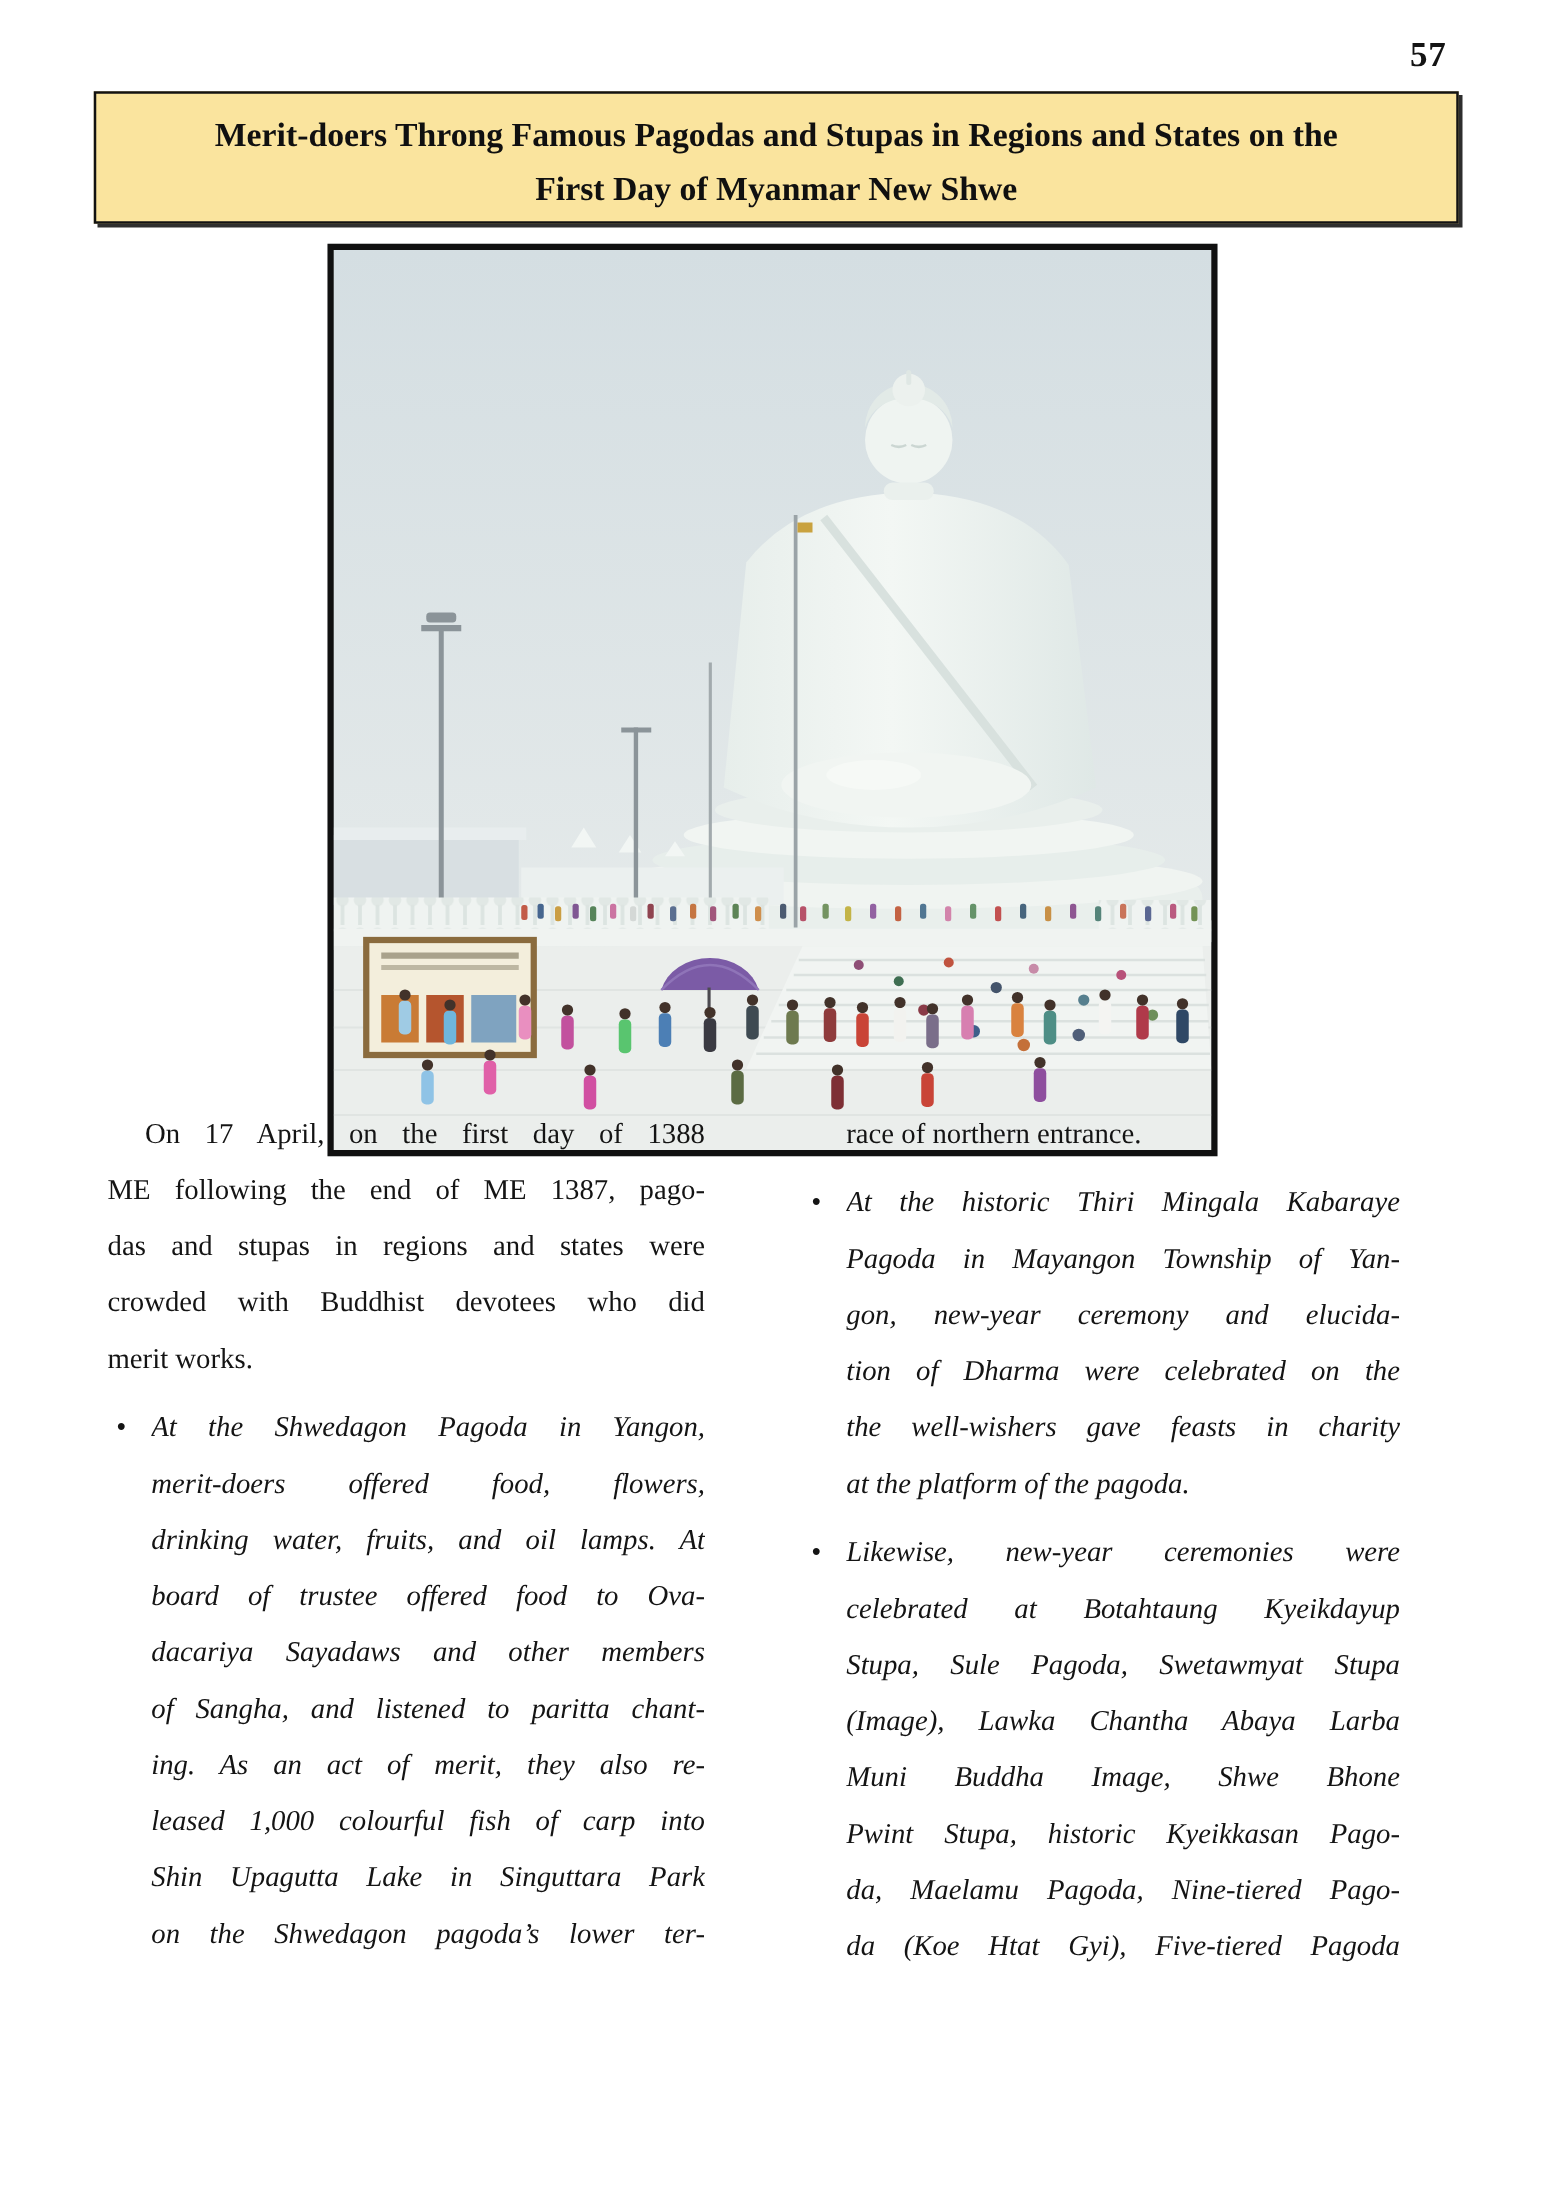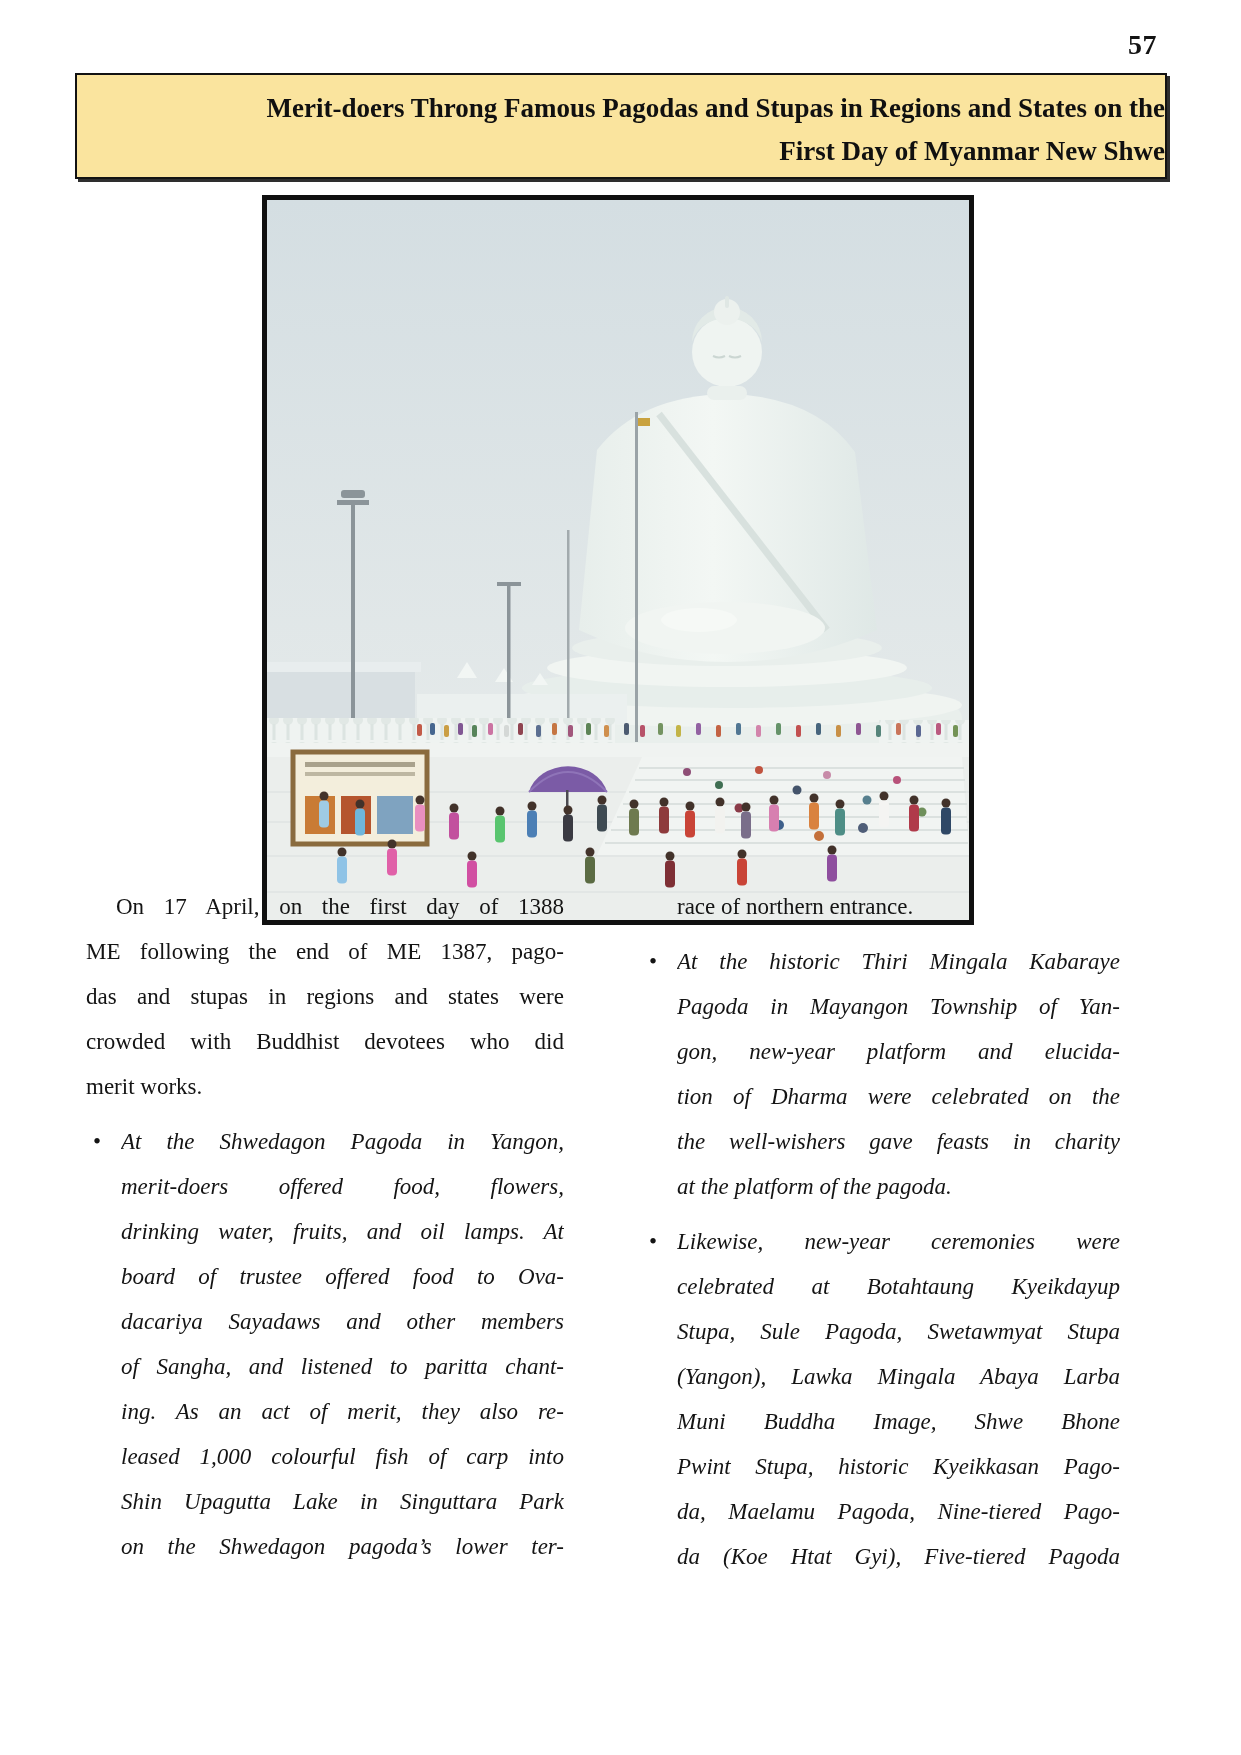--- a/index.html
+++ b/index.html
@@ -11,21 +11,21 @@
   }
   .page-number {
     position:absolute; top:29px; right:84px;
     font-size:28px; font-weight:bold; letter-spacing:.5px;
   }
   .banner {
     position:absolute; left:75px; top:73px; width:1092px; height:106px;
     background:var(--banner-bg, #FAE49E);
     border:2px solid #121212;
     box-shadow:3px 3px 0 #2e2e2e;
-    text-align:right; padding-top:12px;
+    text-align:center; padding-top:12px;
   }
   .banner-line { font-size:27px; font-weight:bold; line-height:43px; color:#101010; }
   .photo {
     position:absolute; left:262px; top:195px; width:712px; height:730px;
     border:5px solid var(--photo-frame, #101010);
     background:#DDE4E7;
   }
   .photo svg { display:block; }
   .columns {
     position:absolute; left:86px; top:884px; width:1034px;
@@ -255,33 +255,33 @@
   </div>
   <div class="col col-right">
     <div class="block para continuation">
         <div class="tline lastline">race of northern entrance.</div>
       </div>
     <div class="block bullet-item">
       <span class="bullet-marker">•</span>
       <div class="bullet-text">
           <div class="tline">At the historic Thiri Mingala Kabaraye</div>
           <div class="tline">Pagoda in Mayangon Township of Yan-</div>
-          <div class="tline">gon, new-year platform and elucida-</div>
+          <div class="tline">gon, new-year ceremony and elucida-</div>
           <div class="tline">tion of Dharma were celebrated on the</div>
           <div class="tline">the well-wishers gave feasts in charity</div>
           <div class="tline lastline">at the platform of the pagoda.</div>
         </div>
     </div>
     <div class="block bullet-item">
       <span class="bullet-marker">•</span>
       <div class="bullet-text">
           <div class="tline">Likewise, new-year ceremonies were</div>
           <div class="tline">celebrated at Botahtaung Kyeikdayup</div>
           <div class="tline">Stupa, Sule Pagoda, Swetawmyat Stupa</div>
-          <div class="tline">(Yangon), Lawka Mingala Abaya Larba</div>
+          <div class="tline">(Image), Lawka Chantha Abaya Larba</div>
           <div class="tline">Muni Buddha Image, Shwe Bhone</div>
           <div class="tline">Pwint Stupa, historic Kyeikkasan Pago-</div>
           <div class="tline">da, Maelamu Pagoda, Nine-tiered Pago-</div>
           <div class="tline">da (Koe Htat Gyi), Five-tiered Pagoda</div>
         </div>
     </div>
   </div>
 </div>
 
 </body></html>

